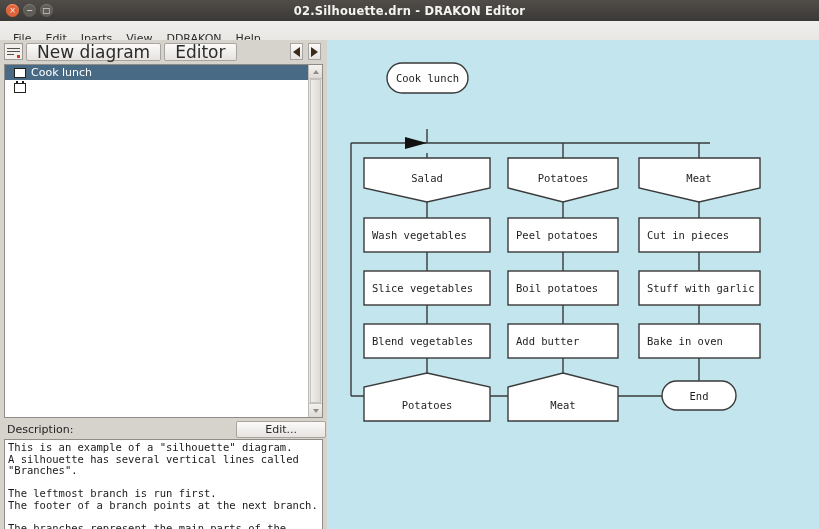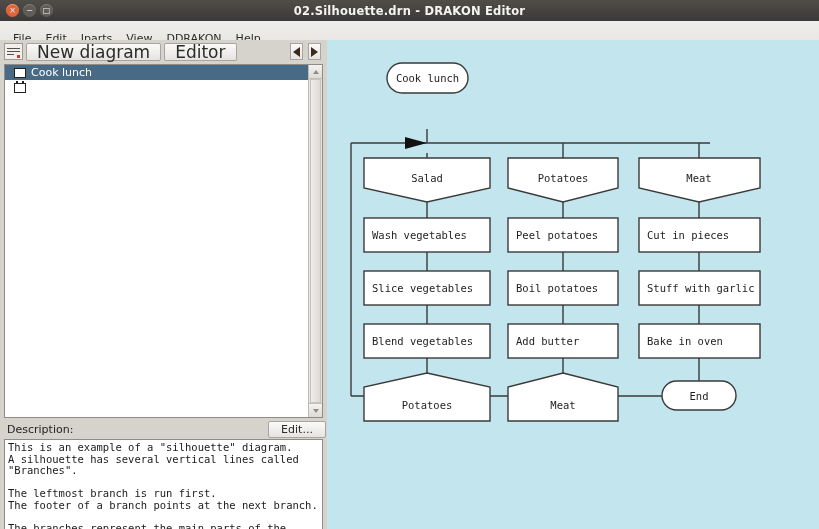--- a/index.html
+++ b/index.html
@@ -108,21 +108,21 @@
   .sup{width:0;height:0;border-left:3px solid transparent;border-right:3px solid transparent;border-bottom:4px solid #908d88;}
   .sdn{width:0;height:0;border-left:3px solid transparent;border-right:3px solid transparent;border-top:4px solid #908d88;}
   .sthumb{flex:1;background:linear-gradient(90deg,#f0eeeb,#dddad6);margin:0 1px;border:1px solid #c6c3be;box-sizing:border-box;}
 
   .desc-head{
     position:absolute;left:7px;top:381px;width:319px;height:17px;
     display:flex;align-items:center;justify-content:space-between;
   }
   .desc-label{font-size:11px;color:#232323;}
   .editbtn{
-    height:17px;min-width:58px;padding:0 12px;
+    height:17px;min-width:58px;padding:0 28px;
     background:linear-gradient(#fbfaf9,#e6e3e0);border:1px solid #a8a5a0;border-radius:2px;
     font-size:11px;display:flex;align-items:center;justify-content:center;box-sizing:border-box;cursor:default;
   }
   .descbox{
     position:absolute;left:4px;top:399px;width:319px;height:117px;
     background:#ffffff;border:1px solid #8f8c87;box-sizing:border-box;
     padding:2px 3px;overflow:hidden;
   }
   .desctext{
     font-family:"DejaVu Sans Mono","Liberation Mono",monospace;

